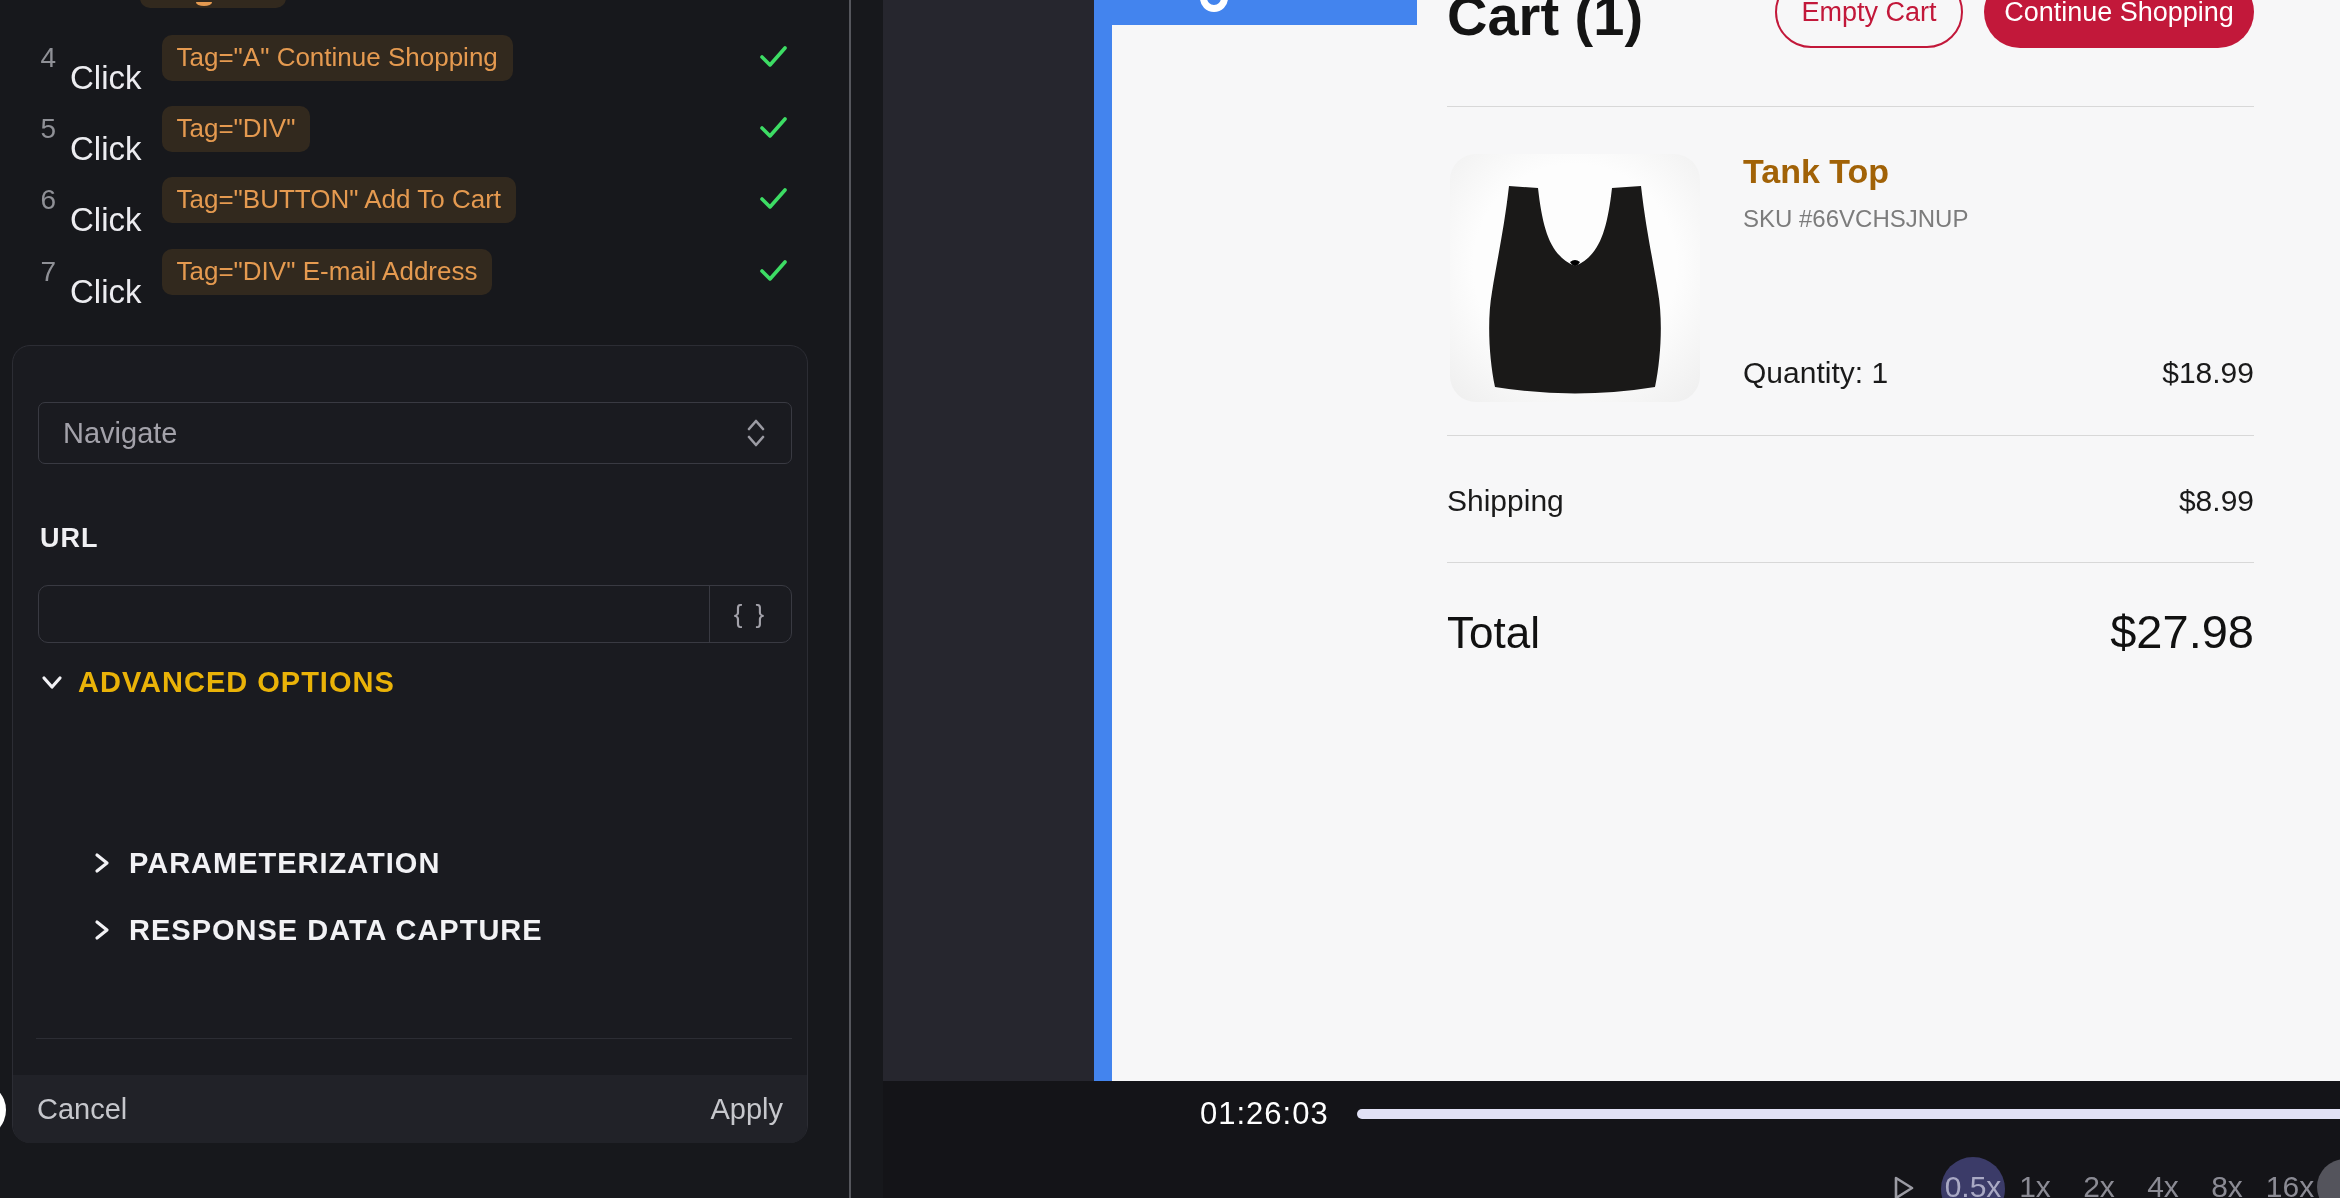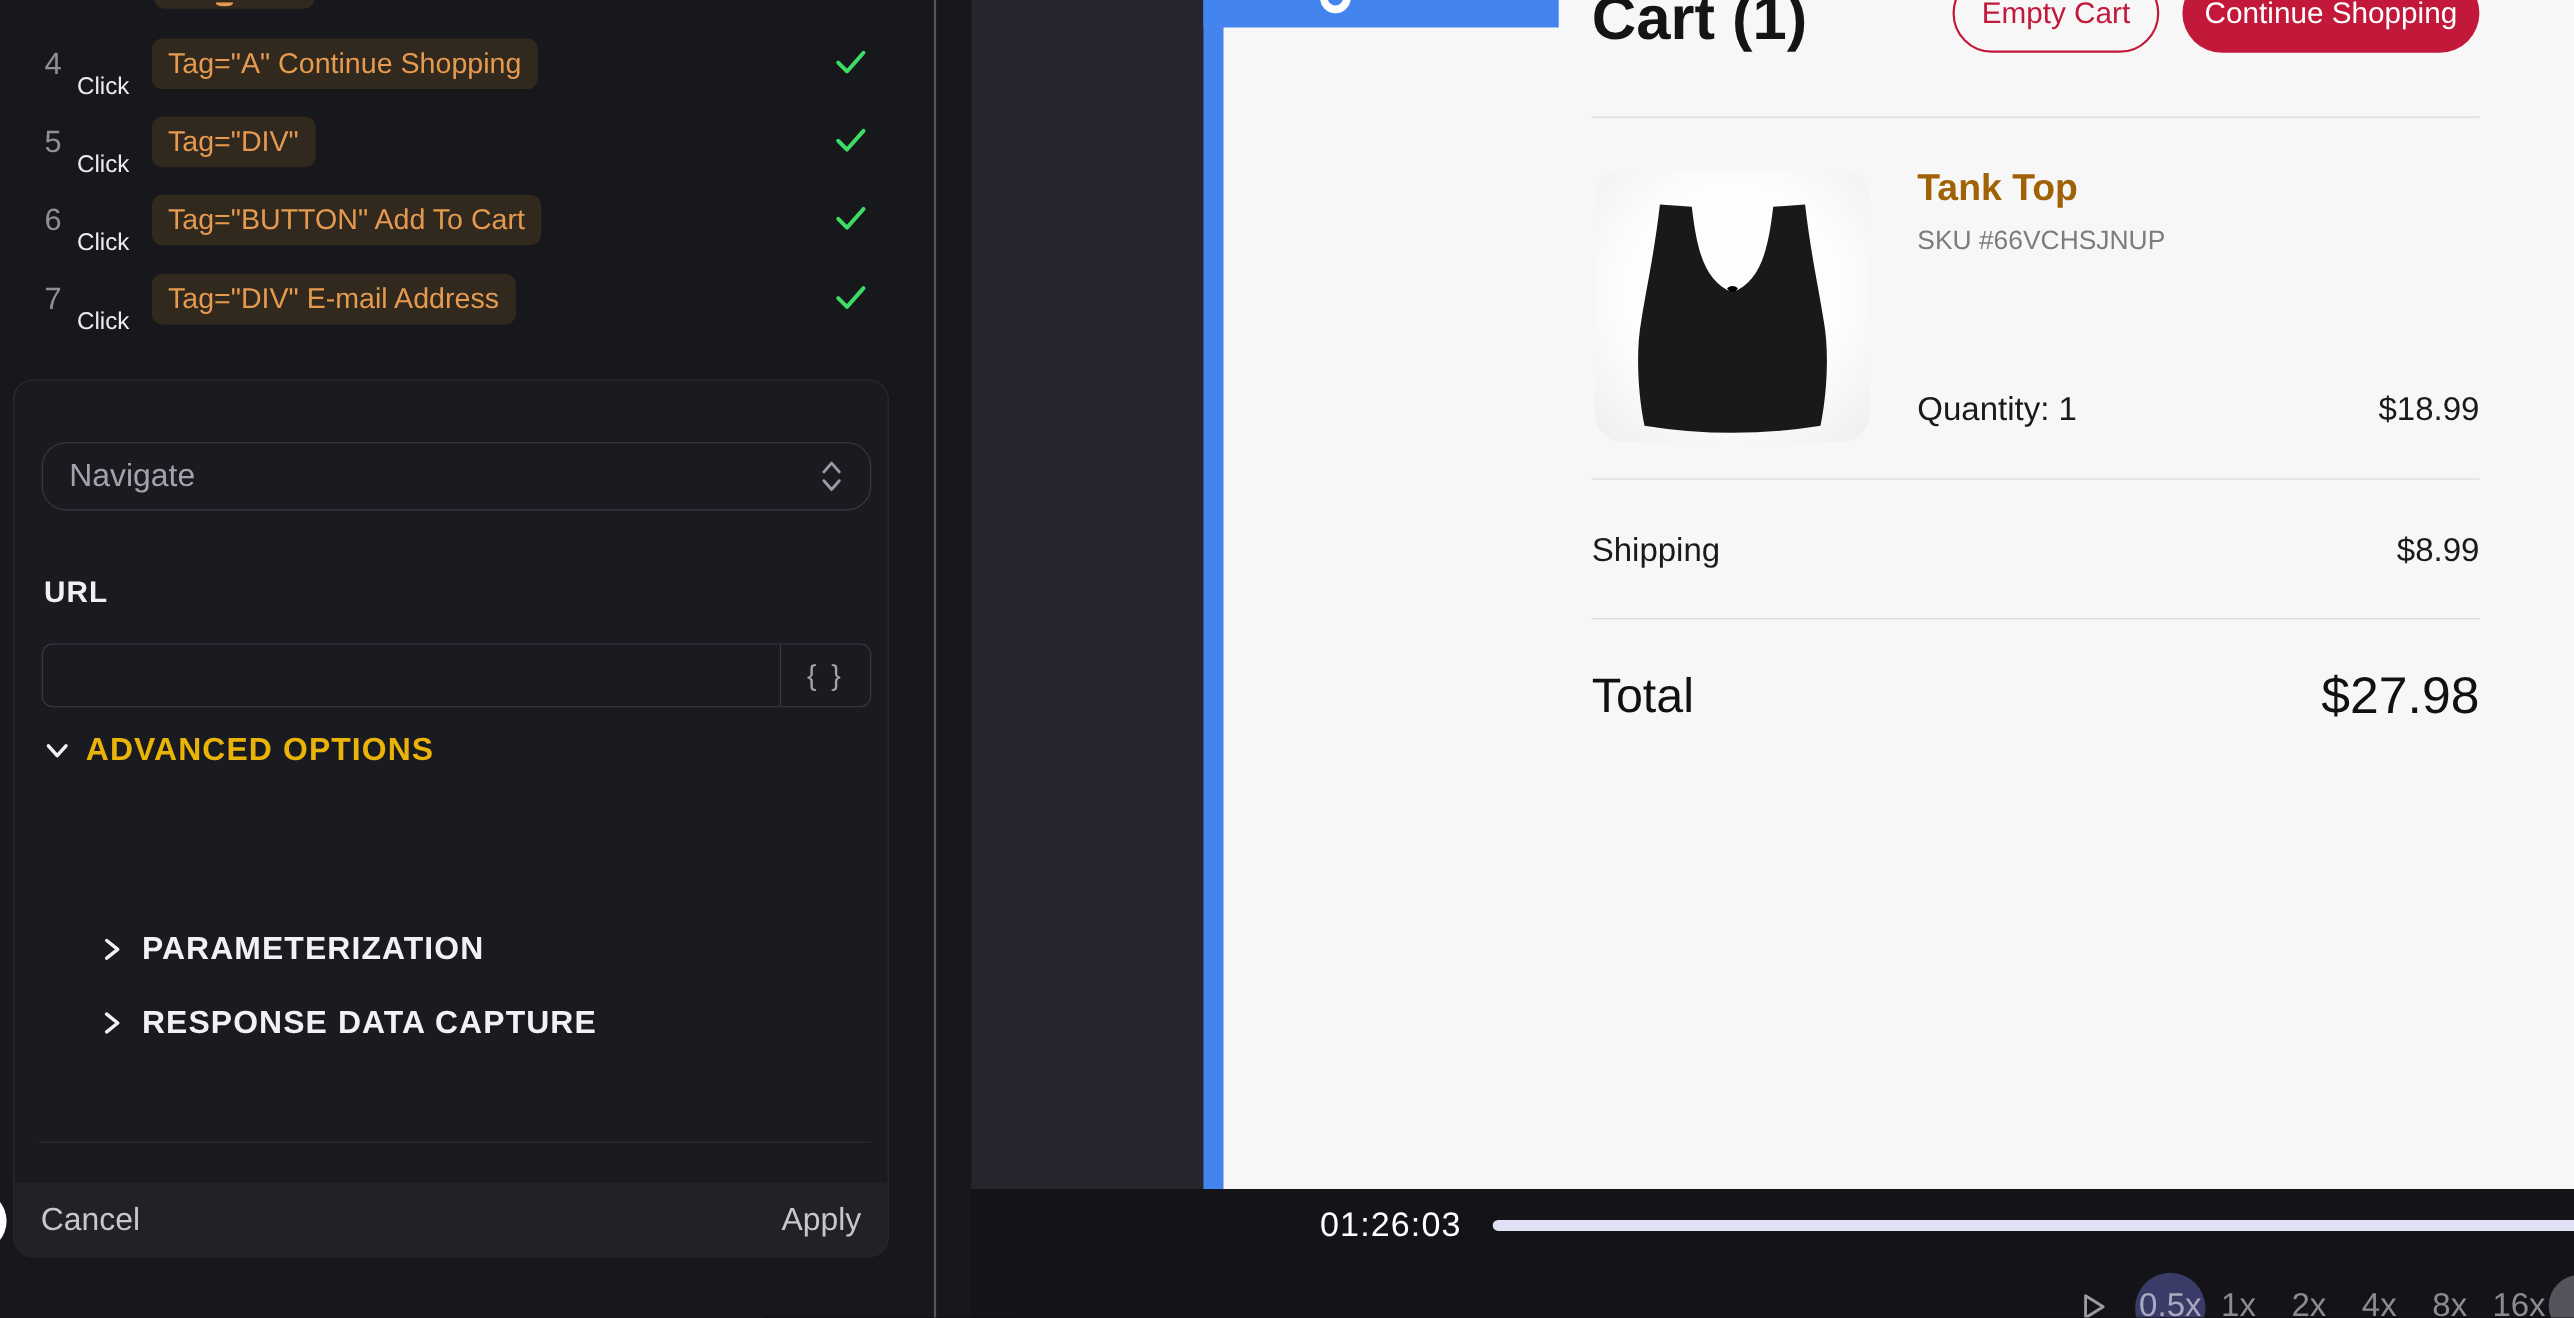--- a/index.html
+++ b/index.html
@@ -5,34 +5,34 @@
   html,body{margin:0;padding:0;background:#0c0c0e;}
   *{box-sizing:border-box;font-family:"Liberation Sans",sans-serif;}
   .stage{position:relative;width:2340px;height:1198px;overflow:hidden;background:#17181c;}
 
   
   .panel{position:absolute;left:0;top:0;width:883px;height:1198px;background:#17181c;}
   .panel-divider{position:absolute;left:849px;top:0;width:2px;height:1198px;background:#55565c;}
 
   .step-row{position:absolute;left:0;width:820px;height:44px;display:flex;align-items:center;}
   .step-num{width:24px;margin-left:32px;font-size:28px;color:#8f9096;flex:none;text-align:right;}
-  .step-action{margin-left:14px;font-size:22px;color:#ececf0;flex:none;margin-top:39px;}
+  .step-action{margin-left:14px;font-size:33px;color:#ececf0;flex:none;margin-top:39px;}
   .step-badge{margin-left:20px;background:#32291e;color:#e59a50;font-size:26px;line-height:1;
               padding:9px 15px 11px 15px;border-radius:10px;white-space:nowrap;flex:none;}
   .step-check{position:absolute;left:756px;top:50%;transform:translateY(-56%);width:34px;height:34px;}
   .badge-partial{position:absolute;left:140px;top:-34px;width:146px;height:42px;border-radius:10px;
                  background:#32291e;overflow:hidden;}
   .badge-partial span{position:absolute;left:56px;bottom:2px;width:16px;height:7px;
                       border-bottom:4px solid #e59a50;border-radius:50%;}
 
   
   .card{position:absolute;left:12px;top:345px;width:796px;height:798px;background:#1a1b20;
         border:1px solid #2c2d34;border-radius:18px;}
   .select{position:absolute;left:25px;top:56px;width:754px;height:62px;border:1px solid #393a42;
-          border-radius:22px;display:flex;align-items:center;padding:0 24px;cursor:pointer;justify-content:center;}
+          border-radius:7px;display:flex;align-items:center;padding:0 24px;cursor:pointer;justify-content:center;}
   .select-label{font-size:29px;color:#a3a2aa;flex:1;}
   .field-label{position:absolute;left:27px;top:177px;font-size:27px;font-weight:bold;
                color:#f0f0f3;letter-spacing:1px;}
   .url-group{position:absolute;left:25px;top:239px;width:754px;height:58px;border:1px solid #393a42;
              border-radius:10px;display:flex;overflow:hidden;}
   .url-input{flex:1;background:transparent;border:none;outline:none;color:#e6e6ea;font-size:27px;padding:0 20px;}
   .var-btn{width:82px;border-left:1px solid #393a42;display:flex;align-items:center;justify-content:center;
            color:#a3a2aa;font-size:26px;cursor:pointer;letter-spacing:3px;}
   .adv-header{position:absolute;left:25px;top:315px;height:42px;display:flex;align-items:center;gap:12px;cursor:pointer;}
   .adv-header span{font-size:29px;font-weight:bold;color:#eab308;letter-spacing:1px;}

